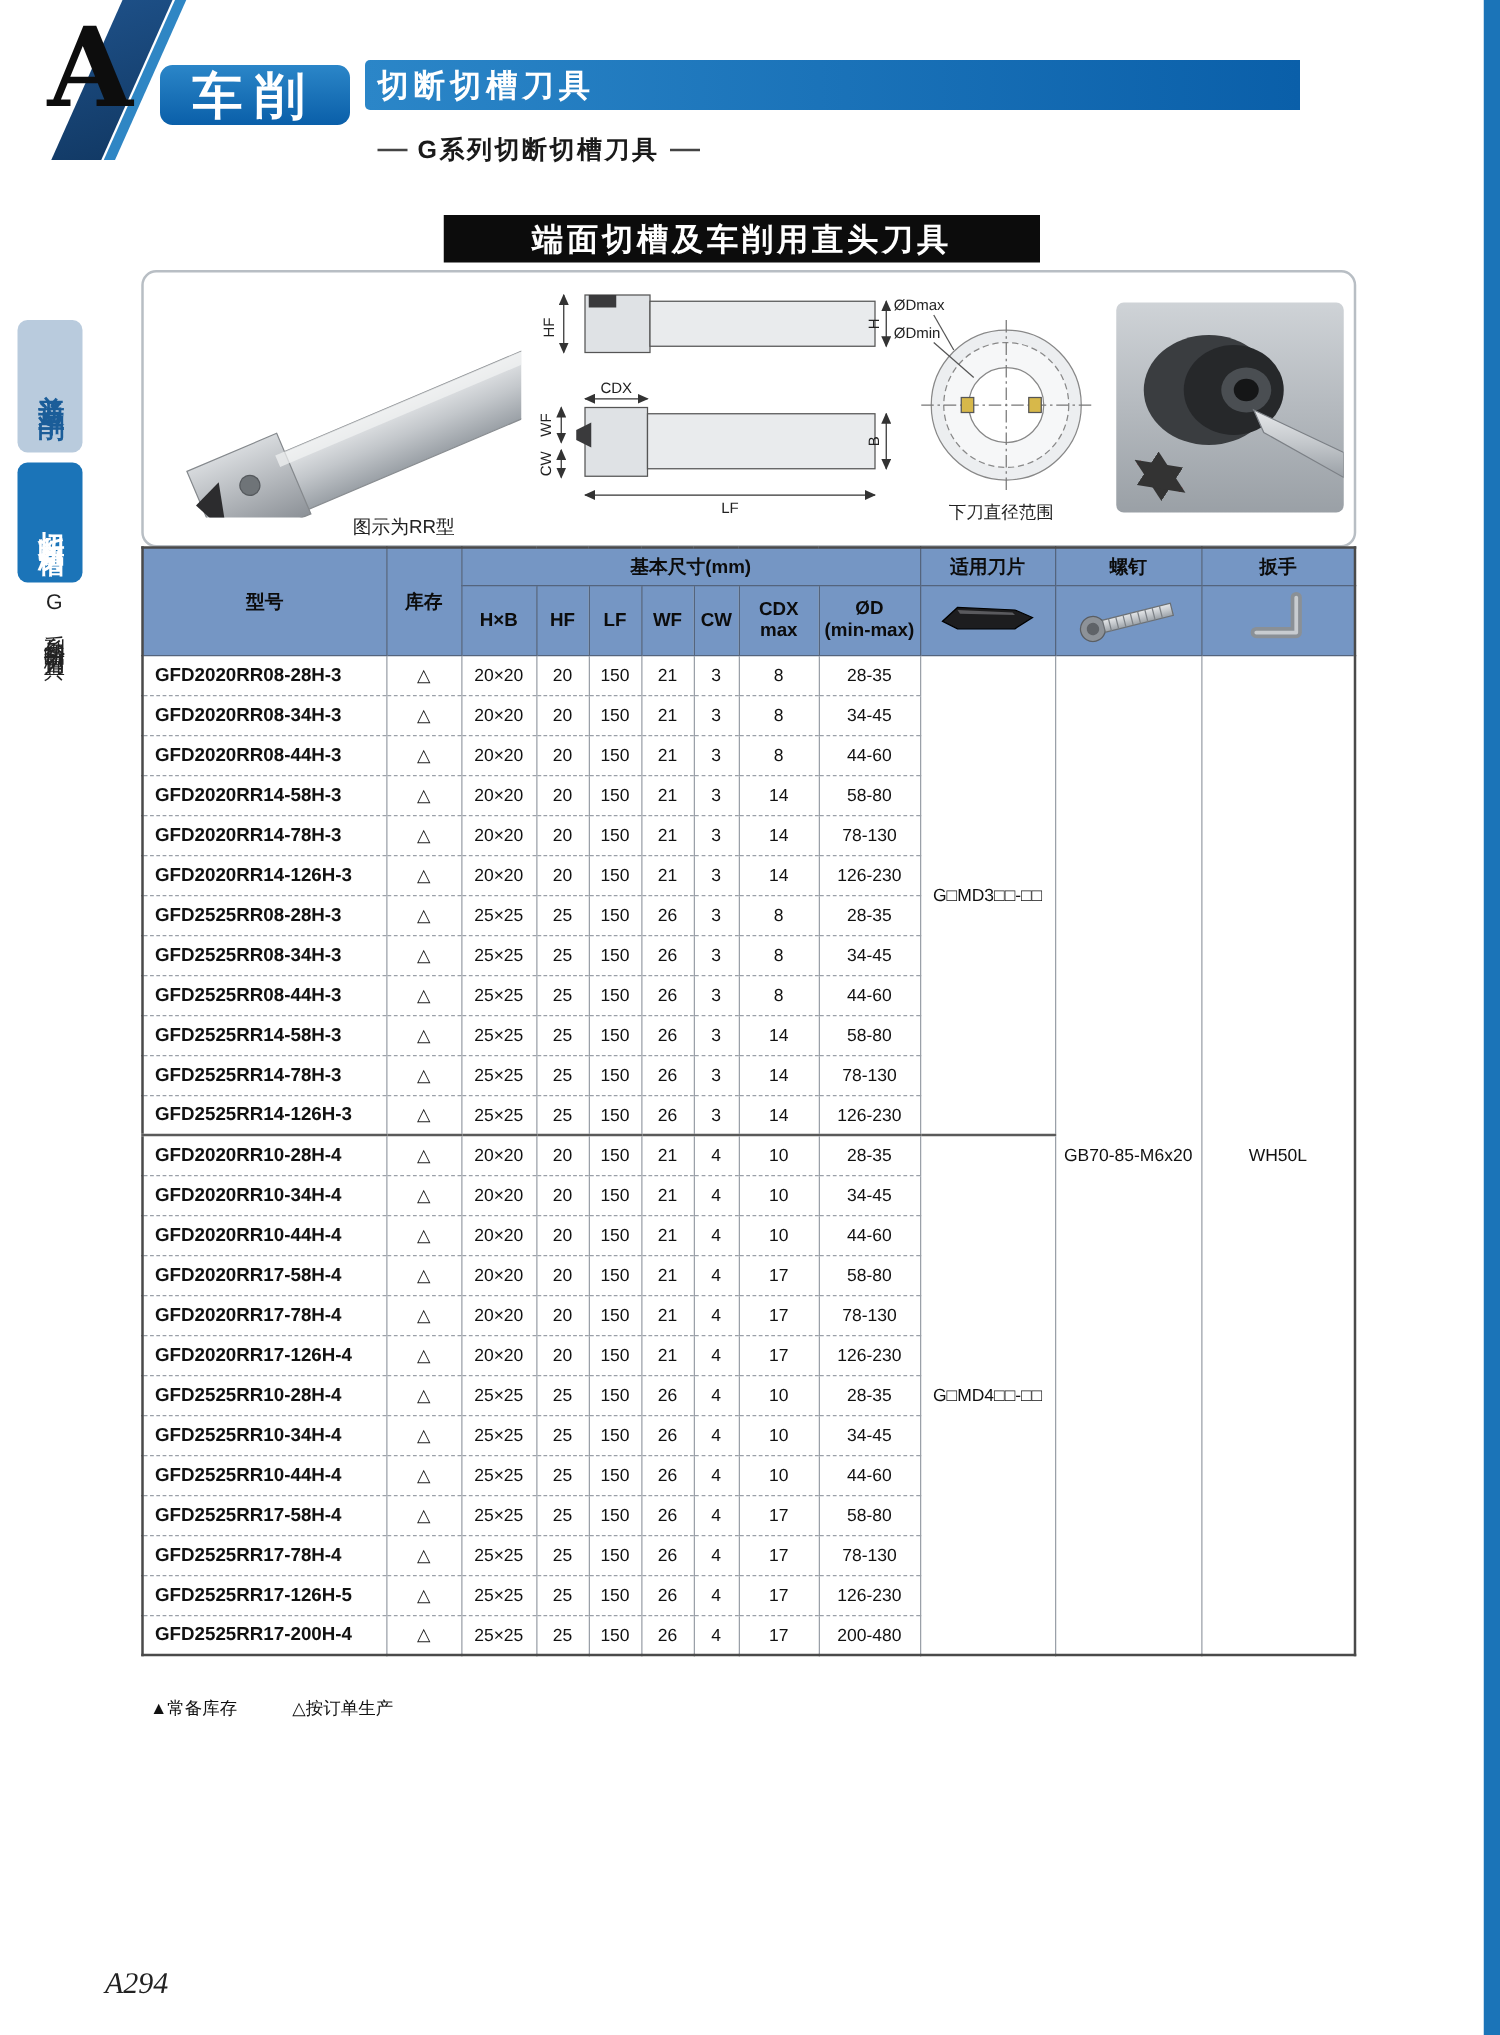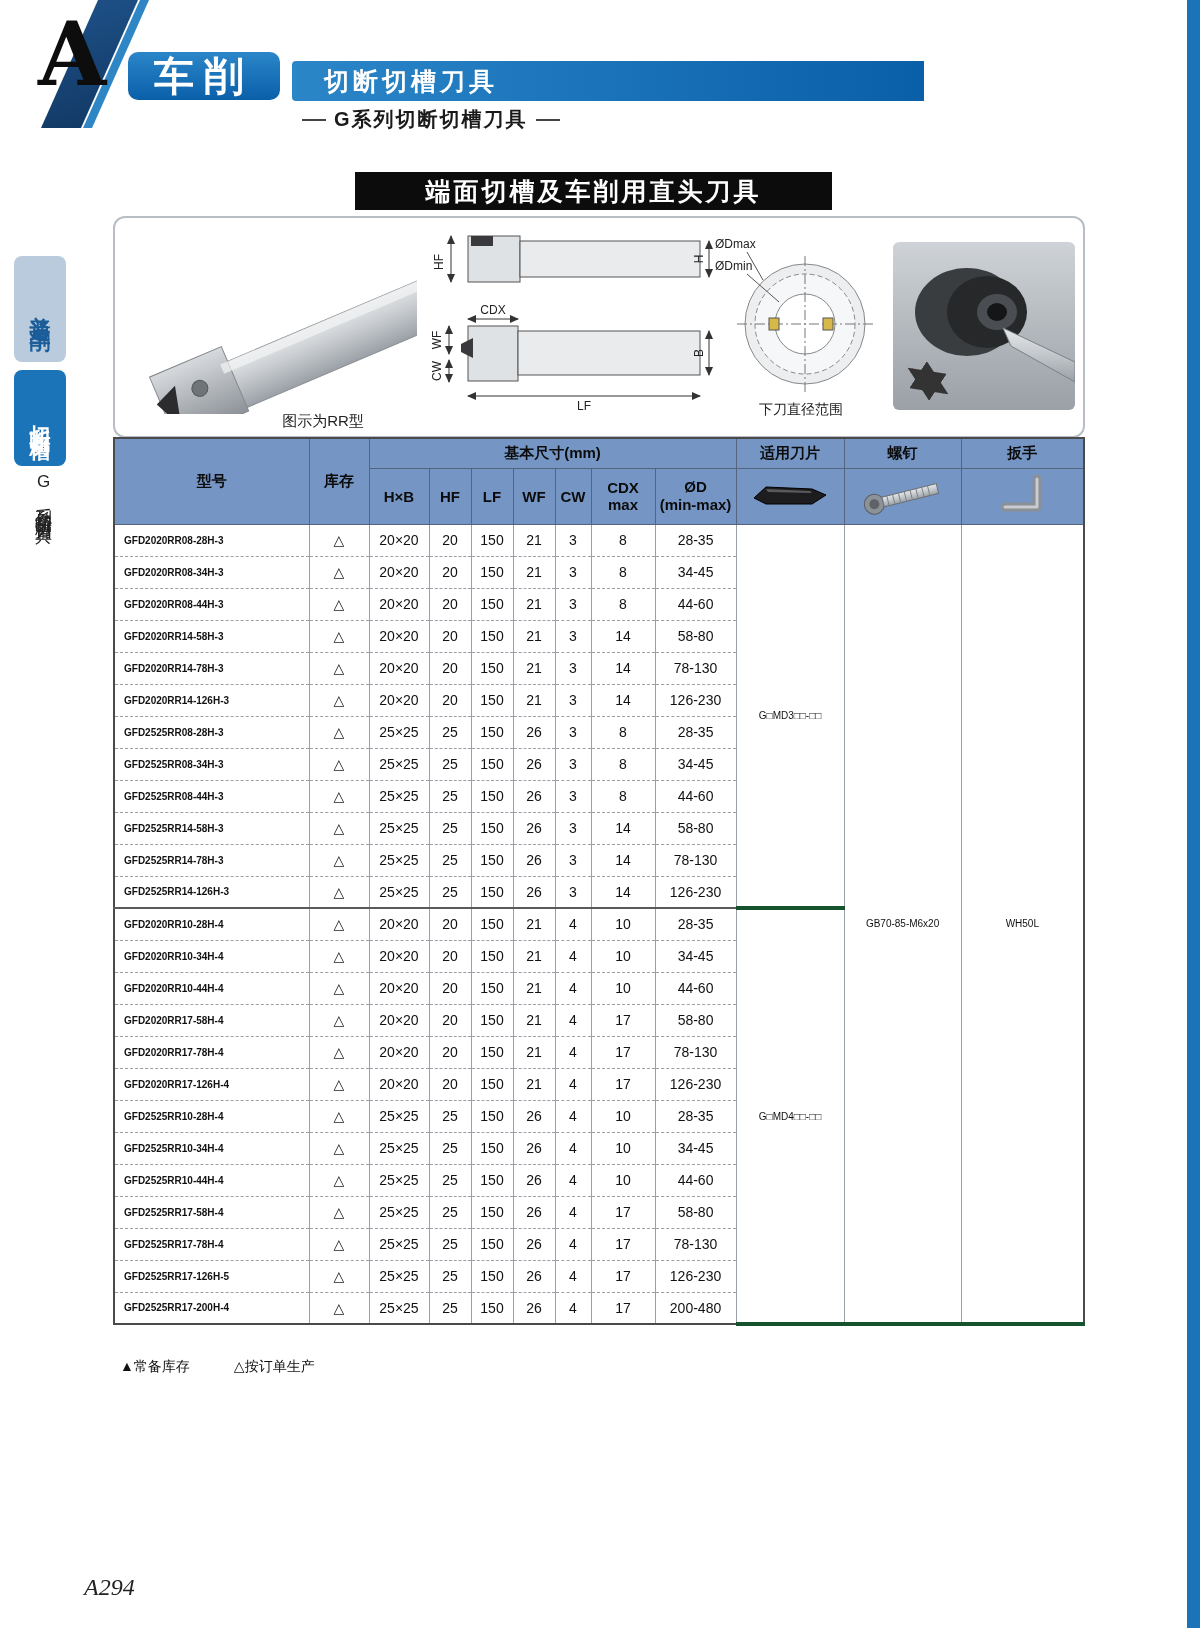--- a/index.html
+++ b/index.html
@@ -21,24 +21,24 @@
   
   .stripe-dark{position:absolute;left:98px;top:0;width:40px;height:128px;
     background:linear-gradient(160deg,#1d4f86,var(--navy));transform:skewX(-24deg);transform-origin:top left;}
   .stripe-light{position:absolute;left:140px;top:0;width:9px;height:128px;
     background:#2f86c4;transform:skewX(-24deg);transform-origin:top left;}
   .letter-a{position:absolute;left:38px;top:10px;font-family:"DejaVu Serif","Liberation Serif",serif;
     font-size:88px;font-weight:bold;color:#0d0d0d;line-height:1;}
   .category-box{position:absolute;left:128px;top:52px;width:152px;height:48px;border-radius:10px;
     background:linear-gradient(180deg,var(--banner-start),var(--banner-end));
     color:#fff;font-size:40px;font-weight:bold;display:flex;align-items:center;justify-content:center;letter-spacing:10px;}
-  .title-banner{position:absolute;left:292px;top:61px;width:632px;height:40px;
+  .title-banner{position:absolute;left:292px;top:48px;width:748px;height:40px;
     background:linear-gradient(90deg,var(--banner-start),var(--banner-end));
     border-radius:4px 0 0 4px;color:#fff;font-size:25px;font-weight:bold;
-    display:flex;align-items:center;padding-left:32px;letter-spacing:4px;}
+    display:flex;align-items:center;padding-left:10px;letter-spacing:4px;}
   .subtitle{position:absolute;left:302px;top:106px;display:flex;align-items:center;gap:8px;
     font-size:20px;font-weight:bold;color:#1a1a1a;letter-spacing:2px;}
   .subtitle::before,.subtitle::after{content:"";display:block;width:24px;height:2px;background:#444;}
   .black-title{position:absolute;left:355px;top:172px;width:477px;height:38px;background:var(--black-bar);
     color:#fff;font-size:25px;font-weight:bold;display:flex;align-items:center;justify-content:center;letter-spacing:3px;}
   
   .side-tab{position:absolute;left:14px;width:52px;border-radius:8px;
     writing-mode:vertical-rl;text-orientation:upright;display:flex;align-items:center;justify-content:center;
     font-size:21px;font-weight:bold;letter-spacing:5px;}
   .tab1{top:256px;height:106px;background:var(--tab-inactive);color:#1b5d99;}
@@ -57,23 +57,23 @@
   
   .catalog-table{position:absolute;left:113px;top:437px;width:972px;border-collapse:collapse;table-layout:fixed;
     font-size:14px;color:#111;border:2px solid #4a4a4a;}
   .catalog-table th{background:var(--header-blue);border:1px solid #54647d;font-weight:bold;color:#0c0c0c;
     font-size:15px;padding:2px;margin-top:20px;}
   .catalog-table thead tr:first-child th{height:30px;}
   .catalog-table thead tr:last-child th{height:56px;}
   .catalog-table tbody td{border-right:1px solid #9aa0a8;border-left:1px solid #9aa0a8;
     border-bottom:1px dashed #9aa0a8;height:32px;text-align:center;padding:0 2px;}
   .catalog-table tbody tr.group-start td{border-top:2px solid #5a5a5a;}
-  .catalog-table .model-cell{text-align:left;padding-left:9px;font-weight:bold;font-size:10px;white-space:nowrap;}
+  .catalog-table .model-cell{text-align:left;padding-left:9px;font-weight:bold;font-size:15px;white-space:nowrap;}
   .catalog-table .stock-cell{font-size:14px;color:#222;}
-  .catalog-table .merged-cell{border-bottom:4px solid #14532d;vertical-align:middle;font-size:10px;white-space:nowrap;}
+  .catalog-table .merged-cell{border-bottom:1px solid #14532d;vertical-align:middle;font-size:14px;white-space:nowrap;}
   .od-head{font-size:13px;line-height:1.2;}
   .cdx-head{font-size:13px;}
   .footer-note{position:absolute;left:120px;top:1358px;font-size:14px;color:#111;display:flex;gap:44px;}
   .page-number{position:absolute;left:84px;top:1542px;font-size:24px;font-style:italic;color:#222;font-weight:500;
     font-family:"Liberation Serif","DejaVu Serif",serif;margin-top:32px;}
   svg text{font-family:"Liberation Sans","DejaVu Sans",sans-serif;}
 </style>
 </head>
 <body>
 

